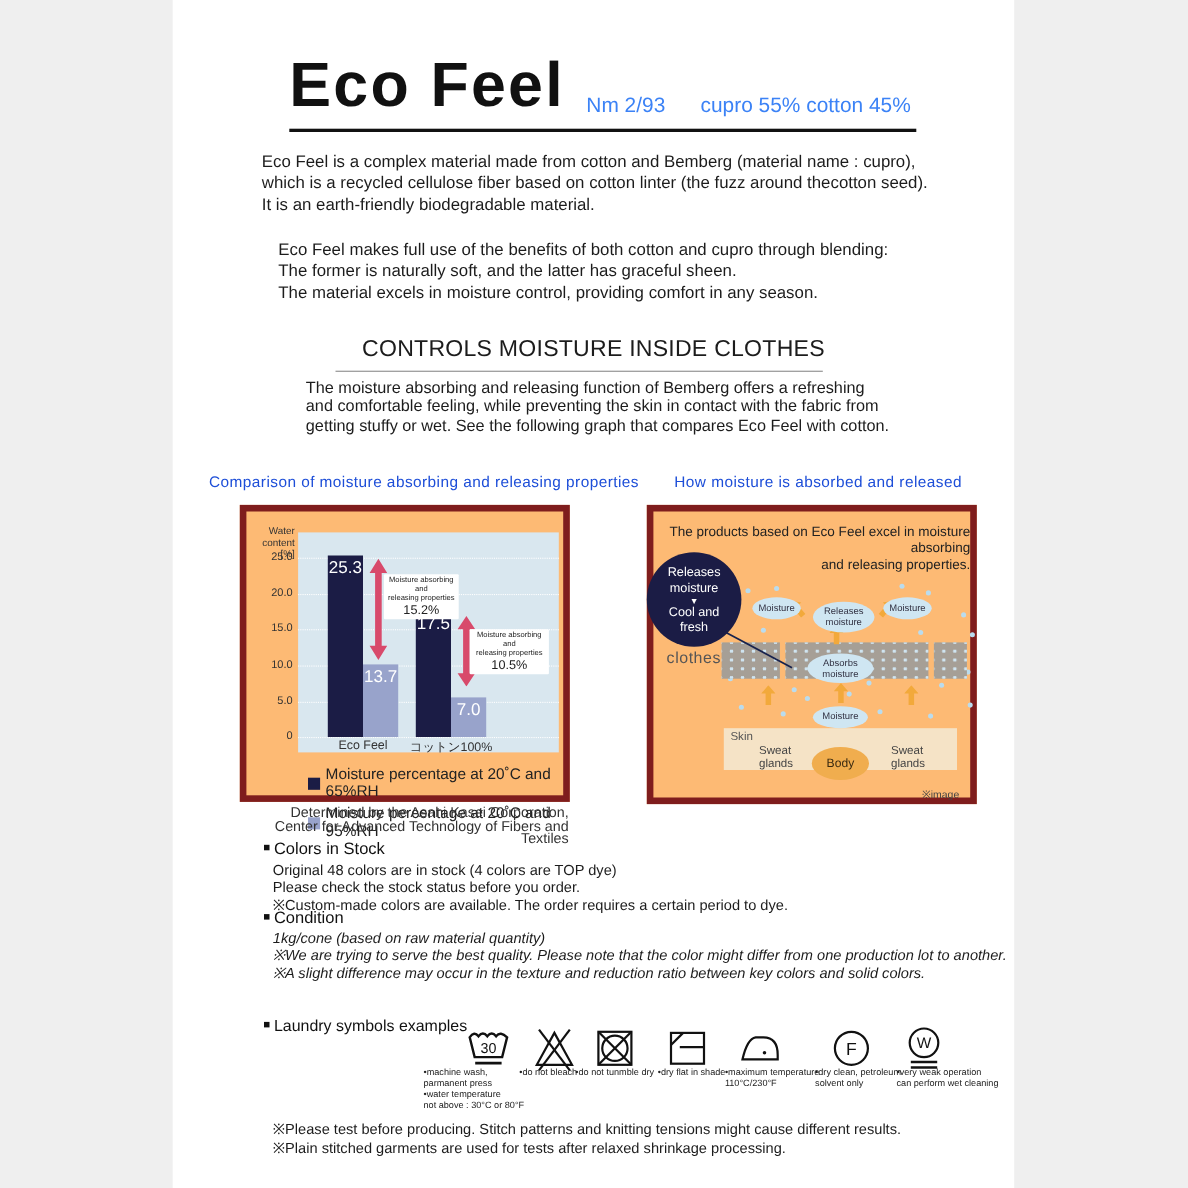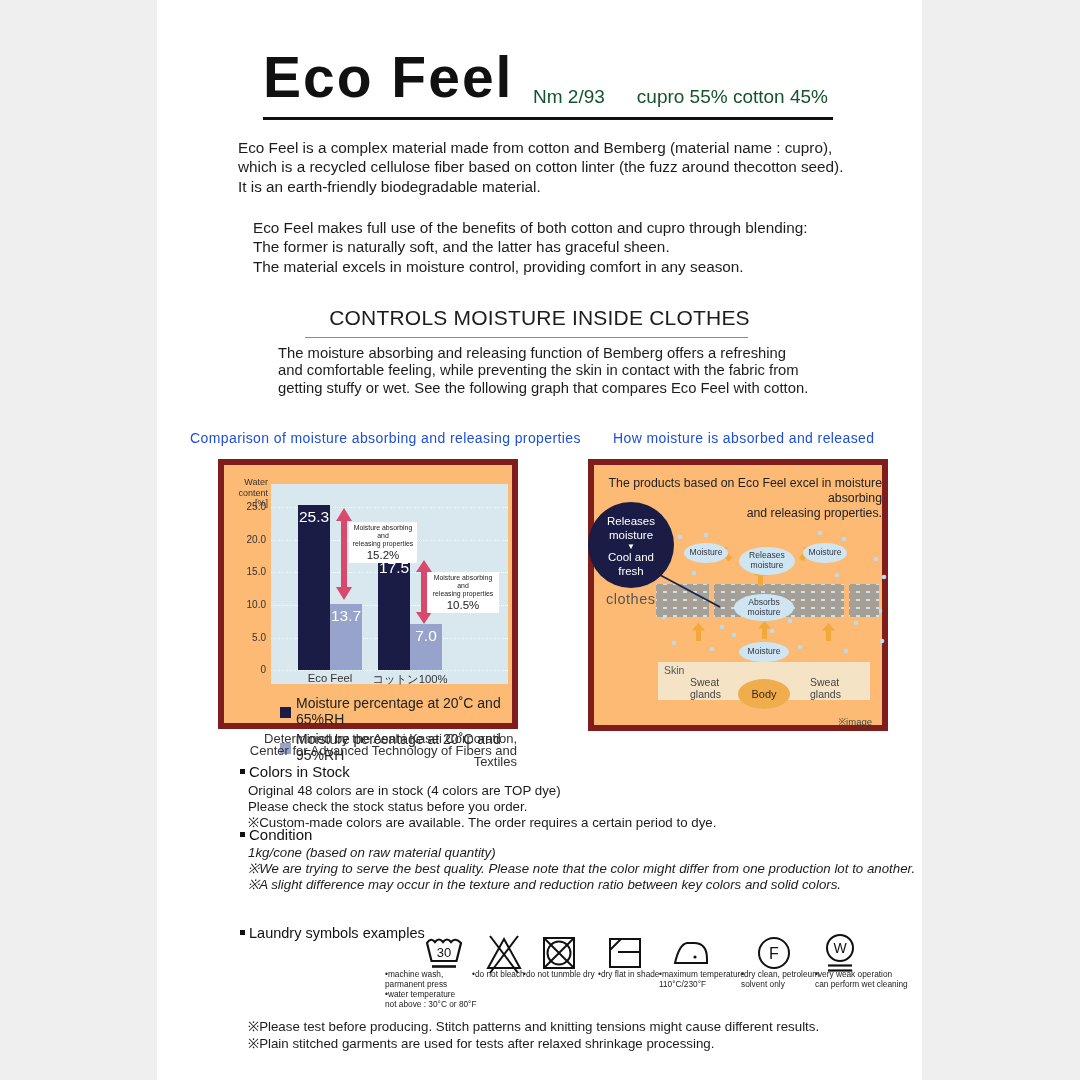--- a/index.html
+++ b/index.html
@@ -8,21 +8,21 @@
   }
   *{margin:0;padding:0;box-sizing:border-box;}
   body{font-family:"Liberation Sans",sans-serif;background:#e9e9e9;color:var(--ink);}
   .canvas{position:relative;width:1080px;height:1080px;background:#efefef;overflow:hidden;}
   .page{position:absolute;left:157px;top:0;width:765px;height:1080px;background:#ffffff;}
   .abs{position:absolute;}
   .pre{white-space:pre-line;}
 
   
   .brand-title{left:106px;top:44px;font-size:57px;font-weight:bold;letter-spacing:2px;color:#111;}
-  .brand-sub{left:376px;top:86px;font-size:19px;color:#14532d;}
+  .brand-sub{left:376px;top:86px;font-size:19px;color:#3b82f6;}
   .brand-sub .comp{margin-left:32px;}
   .title-rule{left:106px;top:117px;width:570px;height:3px;background:#111;}
 
   .para1{left:81px;top:138px;font-size:15.3px;line-height:19.3px;}
   .para2{left:81px;top:218px;font-size:15.3px;line-height:19.3px;margin-left:15px;}
 
   .section-heading{left:0;top:306px;width:100%;text-align:center;font-size:21px;letter-spacing:0.2px;}
   .section-rule{left:148px;top:337px;width:443px;height:1px;background:#8a8a8a;}
   .section-body{left:121px;top:345px;font-size:14.8px;line-height:17.4px;}
 
@@ -136,21 +136,21 @@
 
         <div class="bar" style="left: 27px; height: 165px; background: rgb(27, 28, 69);">
             <span class="bar-value">25.3</span>
           </div>
         <div class="bar" style="left: 59px; height: 66px; background: rgb(152, 163, 203);">
             <span class="bar-value">13.7</span>
           </div>
         <div class="bar" style="left: 107px; height: 114px; background: rgb(27, 28, 69);">
             <span class="bar-value">17.5</span>
           </div>
-        <div class="bar" style="left: 139px; height: 46px; background: rgb(152, 163, 203);">
+        <div class="bar" style="left: 139px; height: 36px; background: rgb(152, 163, 203);">
             <span class="bar-value">7.0</span>
           </div>
 
         <svg class="varrow" style="left:64px;top:24px" width="18" height="92" viewBox="0 0 18 92">
           <polygon points="9,0 17,13 12,13 12,79 17,79 9,92 1,79 6,79 6,13 1,13" style="fill:var(--arrow)"></polygon>
         </svg>
         <svg class="varrow" style="left:144px;top:76px" width="18" height="64" viewBox="0 0 18 64">
           <polygon points="9,0 17,12 12,12 12,52 17,52 9,64 1,52 6,52 6,12 1,12" style="fill:var(--arrow)"></polygon>
         </svg>
 

